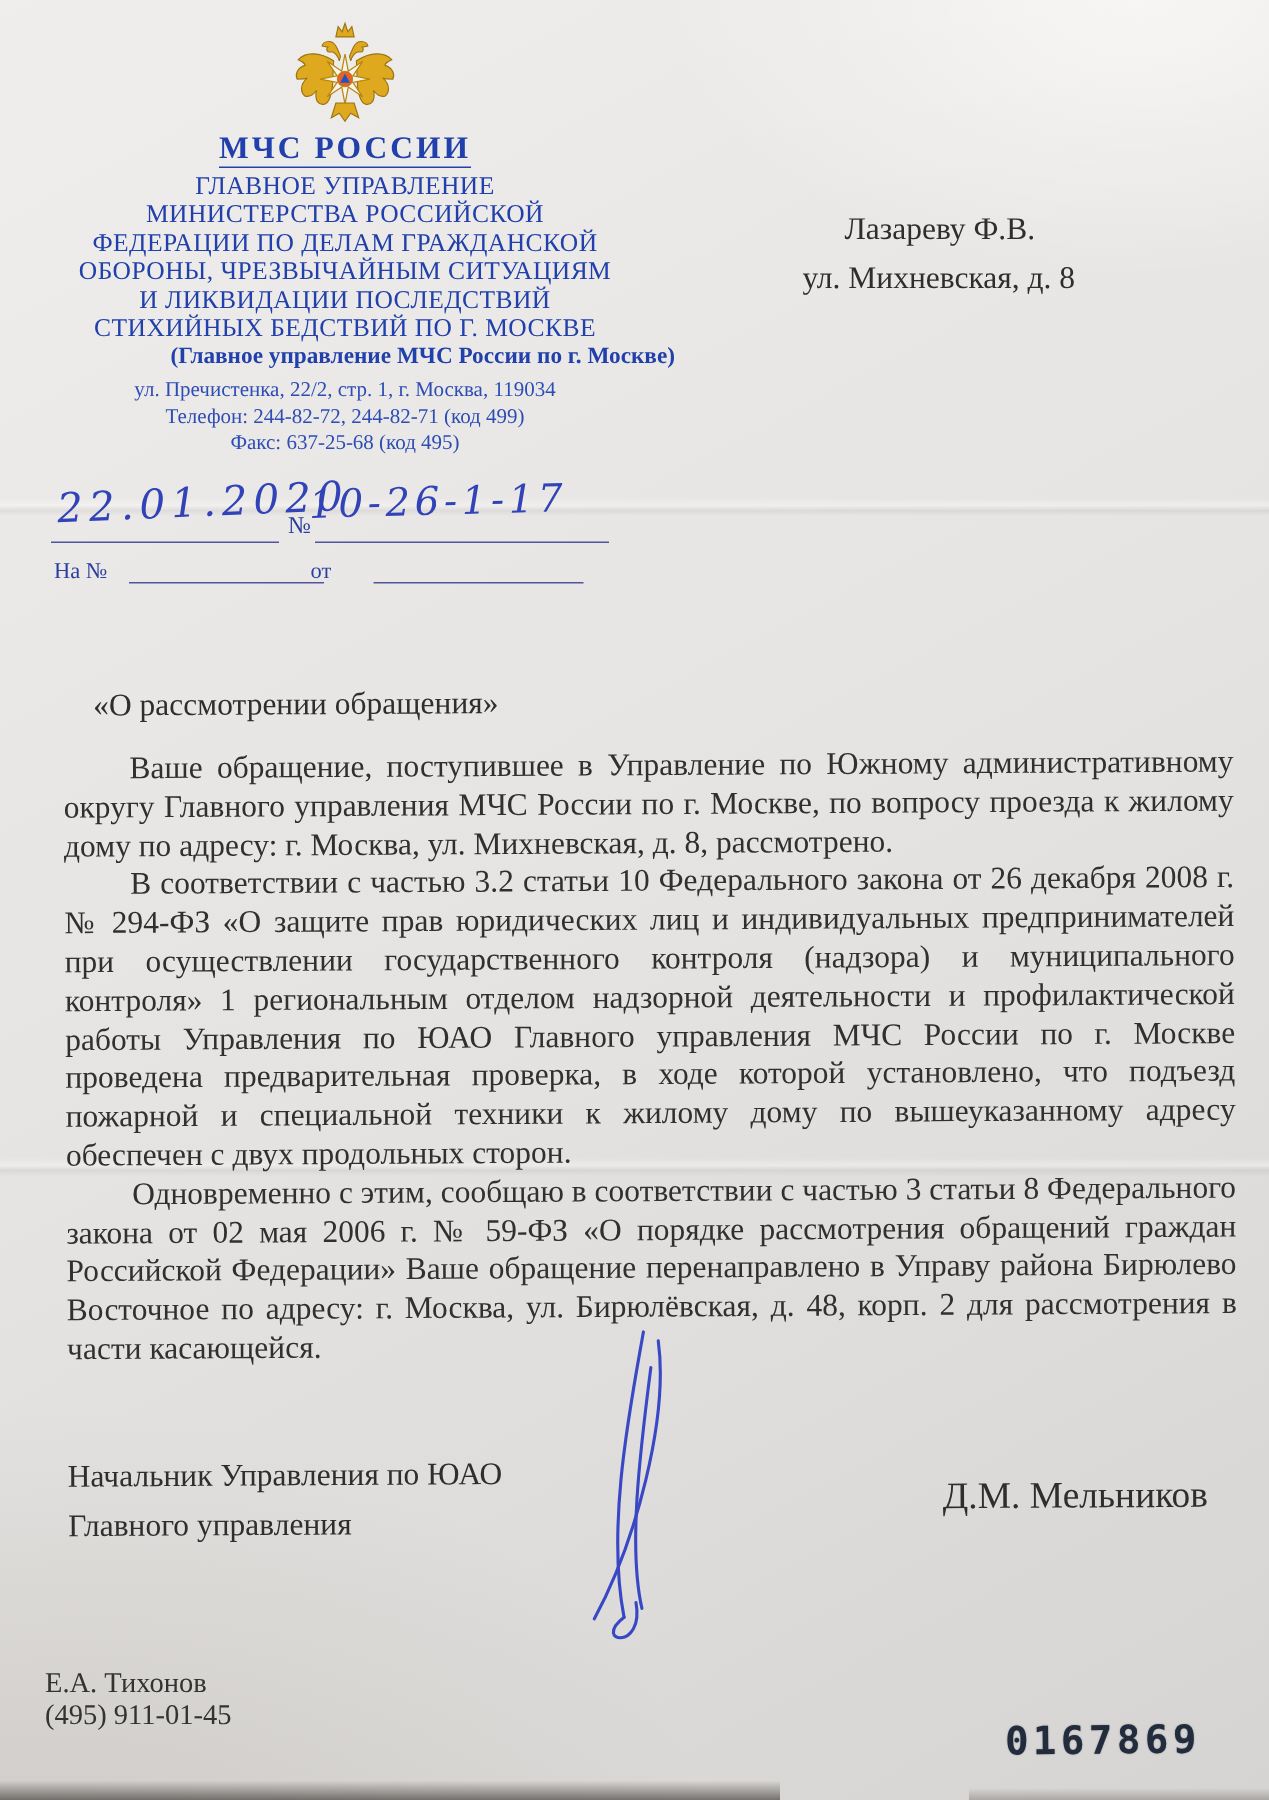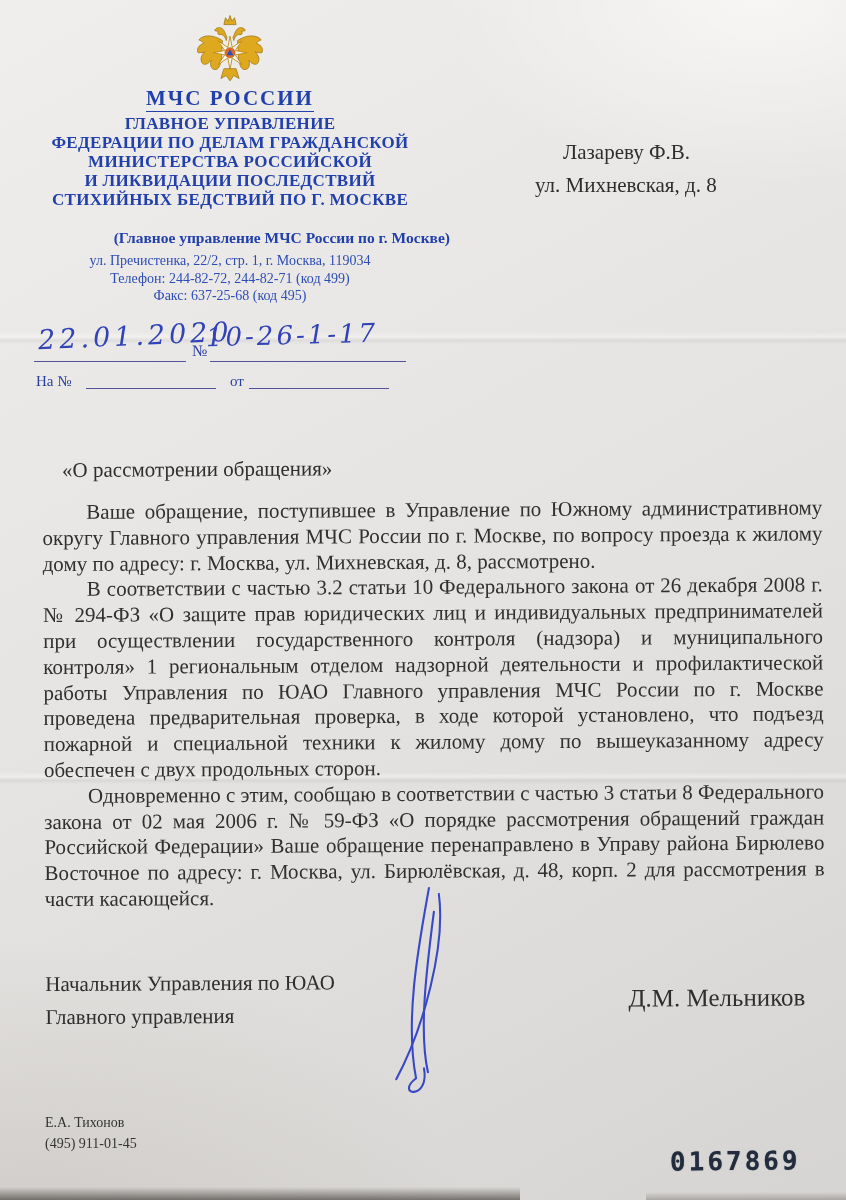--- a/index.html
+++ b/index.html
@@ -15,21 +15,21 @@
           background:linear-gradient(to top, rgba(35,30,26,.55), rgba(35,30,26,0));}
   .table-edge2{position:absolute;bottom:0;right:0;width:200px;height:8px;
           background:linear-gradient(to top, rgba(35,30,26,.25), rgba(35,30,26,0));}
 
   
   .emblem{position:absolute;left:192px;top:12px;width:76px;height:86px;}
   .agency-short{position:absolute;left:10px;top:86px;width:440px;text-align:center;
         color:#2140ab;font-weight:bold;font-size:21px;letter-spacing:2px;}
   .agency-short span{border-bottom:1.5px solid #2140ab;padding-bottom:1px;}
   .lh-lines{position:absolute;left:10px;top:114px;width:440px;text-align:center;
-        color:#2140ab;font-weight:bold;font-size:17px;line-height:19px;letter-spacing:.3px;}
+        color:#2140ab;font-weight:normal;font-size:17px;line-height:19px;letter-spacing:.3px;}
   .lh-alt{position:absolute;left:10px;top:229px;width:440px;text-align:right;
         color:#2140ab;font-weight:bold;font-size:15.5px;}
   .contact{position:absolute;left:10px;top:252px;width:440px;text-align:center;
         color:#2d4db4;font-size:14px;line-height:17.5px;}
 
   
   .recipient{position:absolute;left:535px;top:136px;width:230px;color:#2e2e2e;
         font-size:21px;line-height:33px;}
   .recipient .r1{padding-left:28px;font-family:Liberation Serif, serif;}
 
@@ -38,37 +38,37 @@
   .hw{font-style:italic;color:#3143b6;font-family:"DejaVu Serif", serif;}
   .hw-date{position:absolute;left:4px;top:-6px;font-size:27px;letter-spacing:4px;transform:rotate(-2.5deg);}
   .hw-num{position:absolute;left:172px;top:-6px;font-size:26px;letter-spacing:3px;transform:rotate(-1.5deg);}
   .ref-row1{position:relative;height:38px;}
   .u1{position:absolute;left:0;bottom:2px;width:152px;border-bottom:1.2px solid #52549b;}
   .no-sign{position:absolute;left:158px;bottom:4px;font-size:16px;}
   .u2{position:absolute;left:176px;bottom:2px;width:196px;border-bottom:1.2px solid #52549b;}
   .ref-row2{position:relative;height:24px;margin-top:4px;}
   .na-label{position:absolute;left:2px;bottom:2px;}
   .u3{position:absolute;left:52px;bottom:3px;width:130px;border-bottom:1.2px solid #52549b;}
-  .ot-label{position:absolute;left:196px;bottom:2px;}
+  .ot-label{position:absolute;left:173px;bottom:2px;}
   .u4{position:absolute;left:215px;bottom:3px;width:140px;border-bottom:1.2px solid #52549b;}
 
   
   .tilt{position:absolute;left:0;top:0;width:846px;transform:rotate(-0.35deg);transform-origin:60px 460px;}
   .subject{position:absolute;left:62px;top:458px;font-size:21px;color:#2e2e2e;}
   .body-text{position:absolute;left:42px;top:500px;width:780px;color:#303030;
         font-size:21px;line-height:25.8px;text-align:justify;}
   .body-text p{margin:0;text-indent:44px;}
 
   
   .sig-title{position:absolute;left:42px;top:968px;font-size:21px;line-height:33px;color:#2e2e2e;}
   .sig-name{position:absolute;right:44px;top:988px;font-size:25px;color:#2e2e2e;margin-left:36px;}
   .signature-svg{position:absolute;left:370px;top:884px;width:104px;height:218px;}
 
   
-  .executor{position:absolute;left:45px;top:1112px;font-size:14px;line-height:21px;color:#333;}
+  .executor{position:absolute;left:30px;top:1112px;font-size:19px;line-height:21px;color:#333;}
   .stamp{position:absolute;left:670px;top:1146px;font-family:"DejaVu Sans Mono", monospace;
         font-weight:bold;font-size:26px;letter-spacing:3px;color:#232c3d;transform:rotate(-.6deg);
         text-shadow:0 0 1px rgba(35,44,61,.55);}
 </style>
 </head>
 <body>
 
 <div class="page">
 
   <div class="crease" style="top:332px"></div>
@@ -92,22 +92,23 @@
     <polygon points="50,30 52.87,45.07 65.56,36.44 56.93,49.13 72,52 56.93,54.87 65.56,67.56 52.87,58.93 50,74 47.13,58.93 34.44,67.56 43.07,54.87 28,52 43.07,49.13 34.44,36.44 47.13,45.07" fill="#f7f4ec" stroke="#b8860b" stroke-width="1.1"></polygon>
 
     <circle cx="50" cy="52" r="6.8" fill="#e8631f" stroke="#9a7413" stroke-width="0.6"></circle>
     <polygon points="50,47.4 54.3,55.3 45.7,55.3" fill="#1d55c8"></polygon>
   </svg>
 
   <div class="agency-short"><span>МЧС РОССИИ</span></div>
 
   <div class="lh-lines">
     <div>ГЛАВНОЕ УПРАВЛЕНИЕ</div>
+    <div>МИНИСТЕРСТВА РОССИЙСКОЙ</div>
     <div>ФЕДЕРАЦИИ ПО ДЕЛАМ ГРАЖДАНСКОЙ</div>
-    <div>МИНИСТЕРСТВА РОССИЙСКОЙ</div>
+    <div>ОБОРОНЫ, ЧРЕЗВЫЧАЙНЫМ СИТУАЦИЯМ</div>
     <div>И ЛИКВИДАЦИИ ПОСЛЕДСТВИЙ</div>
     <div>СТИХИЙНЫХ БЕДСТВИЙ ПО Г. МОСКВЕ</div>
   </div>
   <div class="lh-alt">(Главное управление МЧС России по г. Москве)</div>
 
   <div class="contact">
     <div>ул. Пречистенка, 22/2, стр. 1, г. Москва, 119034</div>
     <div>Телефон: 244-82-72, 244-82-71 (код 499)</div>
     <div>Факс: 637-25-68 (код 495)</div>
   </div>

